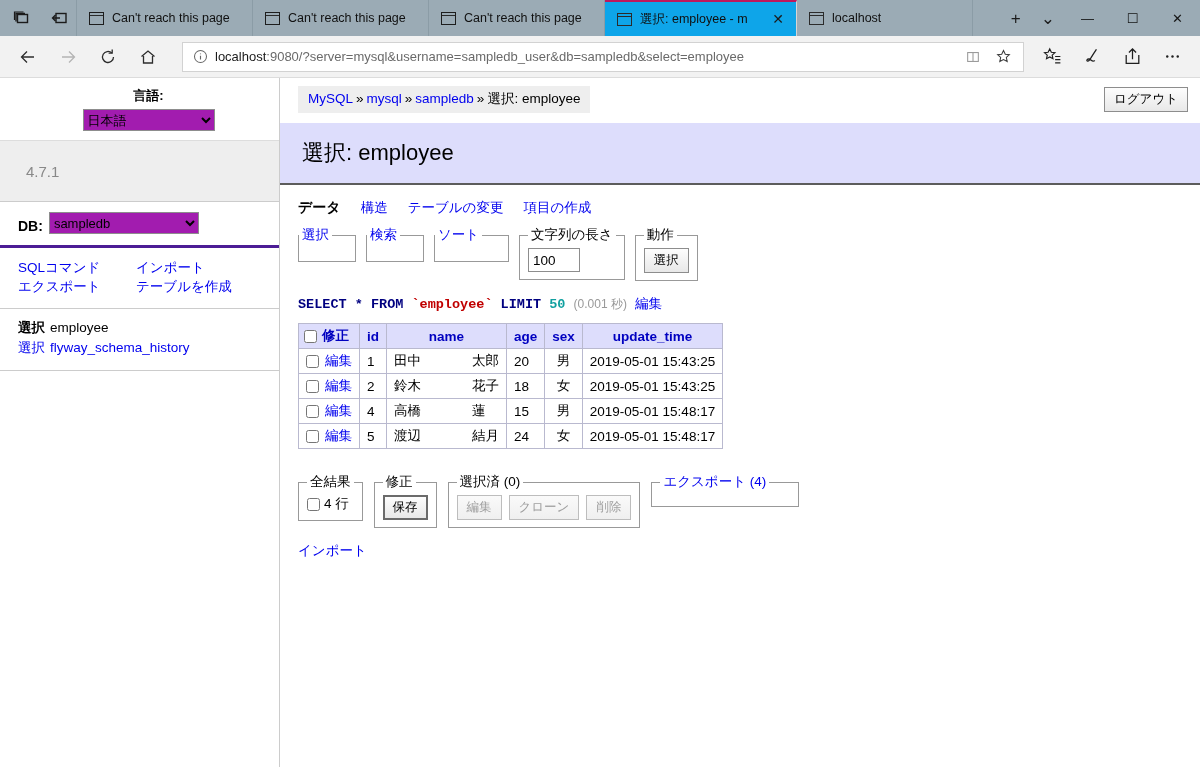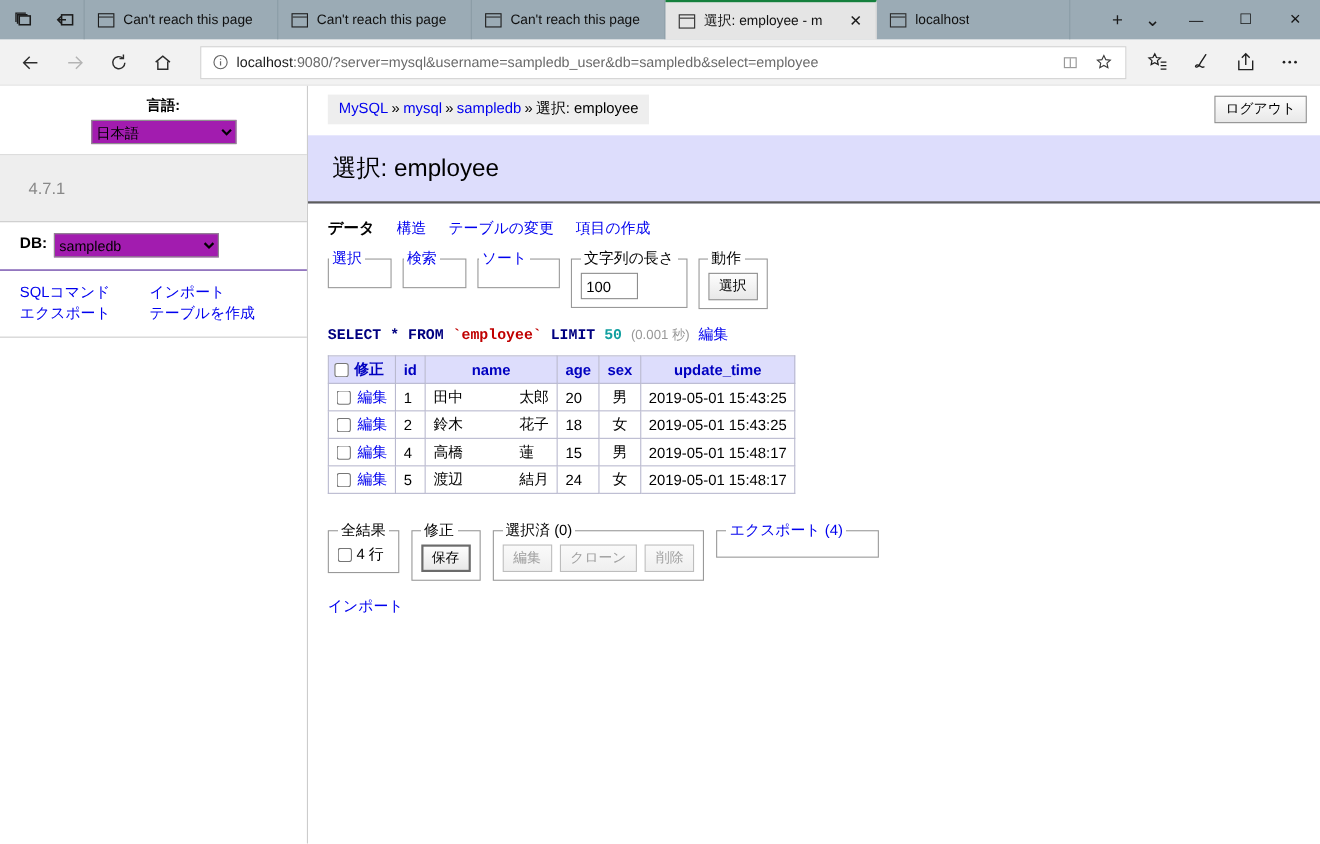--- a/index.html
+++ b/index.html
@@ -63,24 +63,24 @@
     position: relative;
   }
   .tab .tab-title {
     white-space: nowrap;
     overflow: hidden;
     text-overflow: clip;
   }
   .tab.inactive { width: 176px; }
   .tab.inactive:first-child { width: 176px; }
   .tab.active {
-    background: #e5e5e5;
+    background: #0ea5e9;
     width: 192px;
     border-right: 1px solid #d6d6d6;
-    border-top: 2px solid #15803d;
+    border-top: 2px solid #be185d;
     padding-top: 0;
   }
   .tab.last-inactive { width: 176px; border-right: 1px solid #8b9ca6; }
   .tab-fav {
     width: 15px; height: 13px;
     border: 1.6px solid #2b2b2b;
     box-sizing: border-box;
     flex: 0 0 auto;
     position: relative;
     background: #fff0;
@@ -244,23 +244,23 @@
   }
   .logo-band .ver {
     font-size: 15px;
     color: #888;
     margin-left: 8px;
     font-family: "Liberation Sans", sans-serif;
   }
   .db-row {
     padding: 10px 0 11px 18px;
     display: flex;
-    align-items: flex-start;
+    align-items: flex-end;
     gap: 6px;
-    border-bottom: 1px solid #4c1d95;
+    border-bottom: 3px solid #4c1d95;
   }
   .db-row .lbl { font-weight: bold; font-size: 14px; }
   .db-row select.ui-select { width: 150px; }
   .links-block {
     padding: 10px 0 12px 18px;
     border-bottom: 1px solid #ccc;
     line-height: 19px;
   }
   .links-block .lrow { display: flex; }
   .links-block .lrow a:first-child { width: 118px; flex: 0 0 118px; }
@@ -598,20 +598,28 @@
         <div class="lrow">
           <a class="blue" href="#">SQLコマンド</a>
           <a class="blue" href="#">インポート</a>
         </div>
         <div class="lrow">
           <a class="blue" href="#">エクスポート</a>
           <a class="blue" href="#">テーブルを作成</a>
         </div>
       </div>
 
+      <div class="tables-block">
+        <div class="trow">
+          <span class="sel-strong">選択</span><span class="tname">employee</span>
+        </div>
+        <div class="trow">
+          <a class="blue sel-link" href="#">選択</a><a class="blue tname-link" href="#">flyway_schema_history</a>
+        </div>
+      </div>
     </div>
 
     <div id="content">
 
       <div class="breadcrumb-row">
         <div class="breadcrumb">
           <a href="#">MySQL</a><span class="sep">»</span><a href="#">mysql</a><span class="sep">»</span><a href="#">sampledb</a><span class="sep">»</span><span>選択: employee</span>
         </div>
         <button class="ui-btn logout-btn">ログアウト</button>
       </div>

